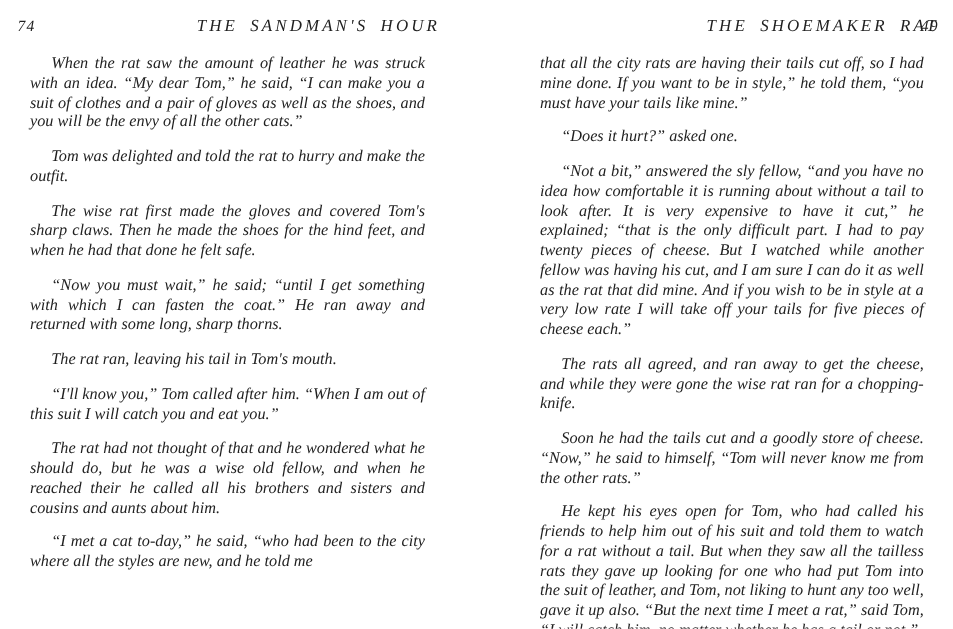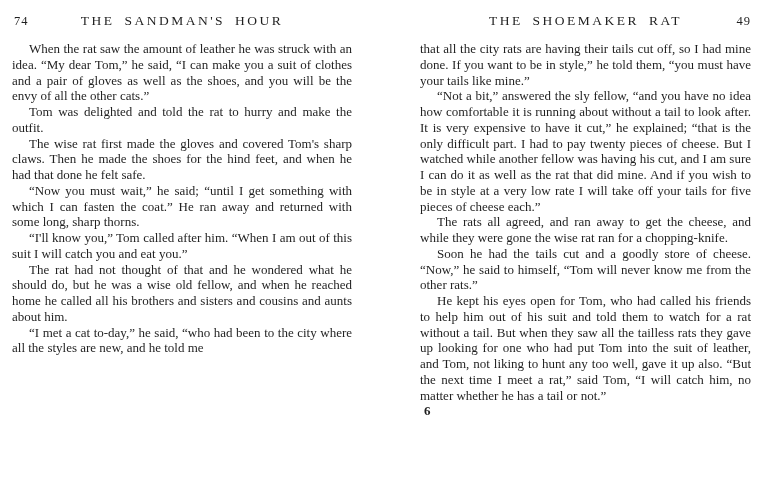--- a/index.html
+++ b/index.html
@@ -12,32 +12,32 @@
   }
   body {
     width: 762px; height: 503px;
     background: var(--paper);
     color: var(--ink);
     font-family: "Liberation Serif", "DejaVu Serif", serif;
     overflow: hidden;
     position: relative;
   }
   .spread { position: absolute; inset: 0; }
-  .page { position: absolute; top: 0; height: 503px; overflow: hidden; }
+  .page { position: absolute; top: 0; height: 503px; overflow: hidden; font-style: italic; }
   .page-left  { left: 12px;  width: 340px; }
   .page-right { left: 420px; width: 331px; }
 
   .header {
     position: relative;
     margin-top: 13px;
     height: 17px;
   }
   .running-title {
     display: block;
-    text-align: center;
+    text-align: right;
     font-size: 13.5px;
     letter-spacing: 2.5px;
     word-spacing: 4px;
     white-space: nowrap;
   }
   .pagenum {
     position: absolute;
     top: 1px;
     font-size: 12.5px;
     letter-spacing: 1px;
@@ -45,21 +45,21 @@
   .pagenum-left  { left: 2px; }
   .pagenum-right { right: 0; }
 
   .body {
     margin-top: 11px;
     font-size: 13px;
     line-height: 15.75px;
     text-align: justify;
   }
   .body p {
-    margin: 0;
+    margin: 12px;
     padding: 0;
     text-indent: 17px;
   }
   .body p.cont { text-indent: 0; }
 
   .sig {
     font-weight: bold;
     font-size: 13px;
     line-height: 15.75px;
     margin-left: 4px;
@@ -74,33 +74,35 @@
   <div class="page page-left">
     <div class="header">
       <span class="pagenum pagenum-left">74</span>
       <span class="running-title">THE SANDMAN'S HOUR</span>
     </div>
     <div class="body">
       <p>When the rat saw the amount of leather he was struck with an idea.  “My dear Tom,” he said, “I can make you a suit of clothes and a pair of gloves as well as the shoes, and you will be the envy of all the other cats.”</p>
       <p>Tom was delighted and told the rat to hurry and make the outfit.</p>
       <p>The wise rat first made the gloves and covered Tom's sharp claws.  Then he made the shoes for the hind feet, and when he had that done he felt safe.</p>
       <p>“Now you must wait,” he said; “until I get something with which I can fasten the coat.”  He ran away and returned with some long, sharp thorns.</p>
+      <p>The rat ran, leaving his tail in Tom's mouth.</p>
       <p>“I'll know you,” Tom called after him.  “When I am out of this suit I will catch you and eat you.”</p>
-      <p>The rat had not thought of that and he wondered what he should do, but he was a wise old fellow, and when he reached home he called all his brothers and sisters and cousins and aunts about him.</p>
+      <p>The rat had not thought of that and he wondered what he should do, but he was a wise old fellow, and when he reached their he called all his brothers and sisters and cousins and aunts about him.</p>
       <p>“I met a cat to-day,” he said, “who had been to the city where all the styles are new, and he told me</p>
     </div>
   </div>
 
   <div class="page page-right">
     <div class="header">
       <span class="running-title">THE SHOEMAKER RAT</span>
       <span class="pagenum pagenum-right">49</span>
     </div>
     <div class="body">
       <p class="cont">that all the city rats are having their tails cut off, so I had mine done.  If you want to be in style,” he told them, “you must have your tails like mine.”</p>
+      <p>“Does it hurt?” asked one.</p>
       <p>“Not a bit,” answered the sly fellow, “and you have no idea how comfortable it is running about without a tail to look after.  It is very expensive to have it cut,” he explained; “that is the only difficult part.  I had to pay twenty pieces of cheese.  But I watched while another fellow was having his cut, and I am sure I can do it as well as the rat that did mine.  And if you wish to be in style at a very low rate I will take off your tails for five pieces of cheese each.”</p>
       <p>The rats all agreed, and ran away to get the cheese, and while they were gone the wise rat ran for a chopping-knife.</p>
       <p>Soon he had the tails cut and a goodly store of cheese.  “Now,” he said to himself, “Tom will never know me from the other rats.”</p>
       <p>He kept his eyes open for Tom, who had called his friends to help him out of his suit and told them to watch for a rat without a tail.  But when they saw all the tailless rats they gave up looking for one who had put Tom into the suit of leather, and Tom, not liking to hunt any too well, gave it up also.  “But the next time I meet a rat,” said Tom, “I will catch him, no matter whether he has a tail or not.”</p>
       <div class="sig">6</div>
     </div>
   </div>
 
 </div>
 

